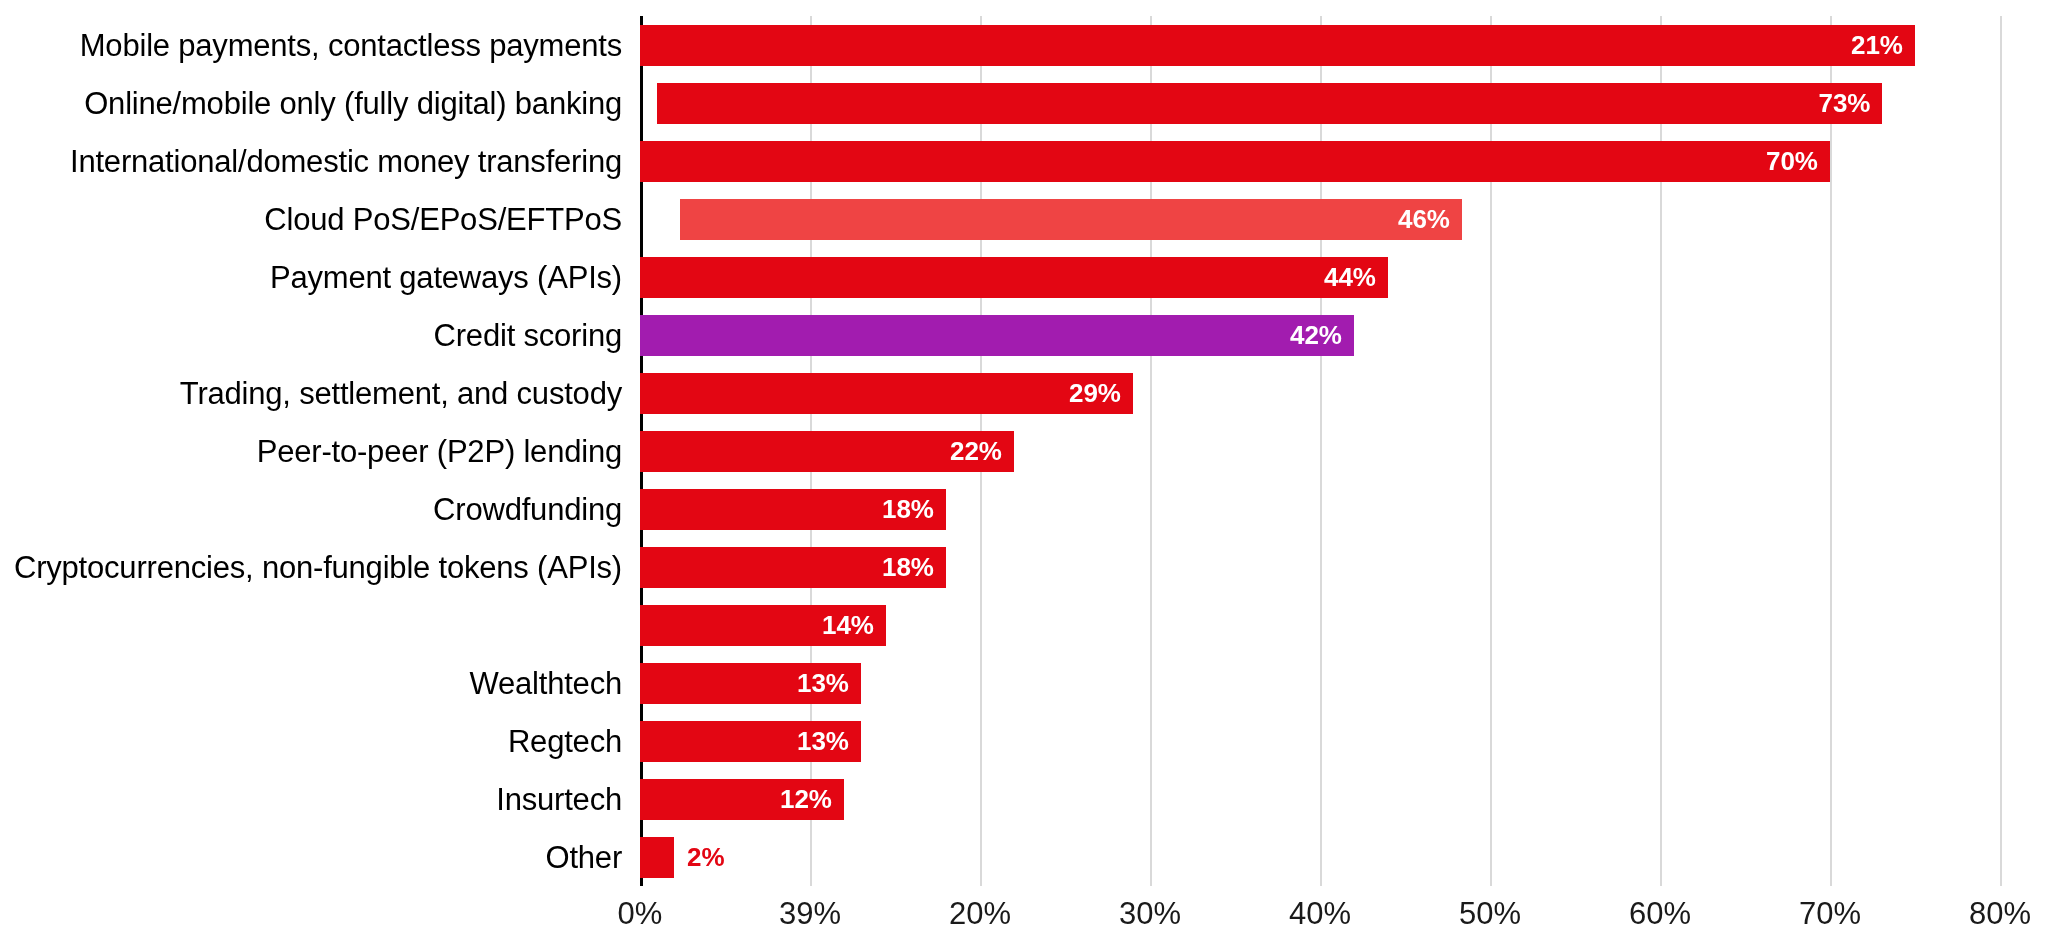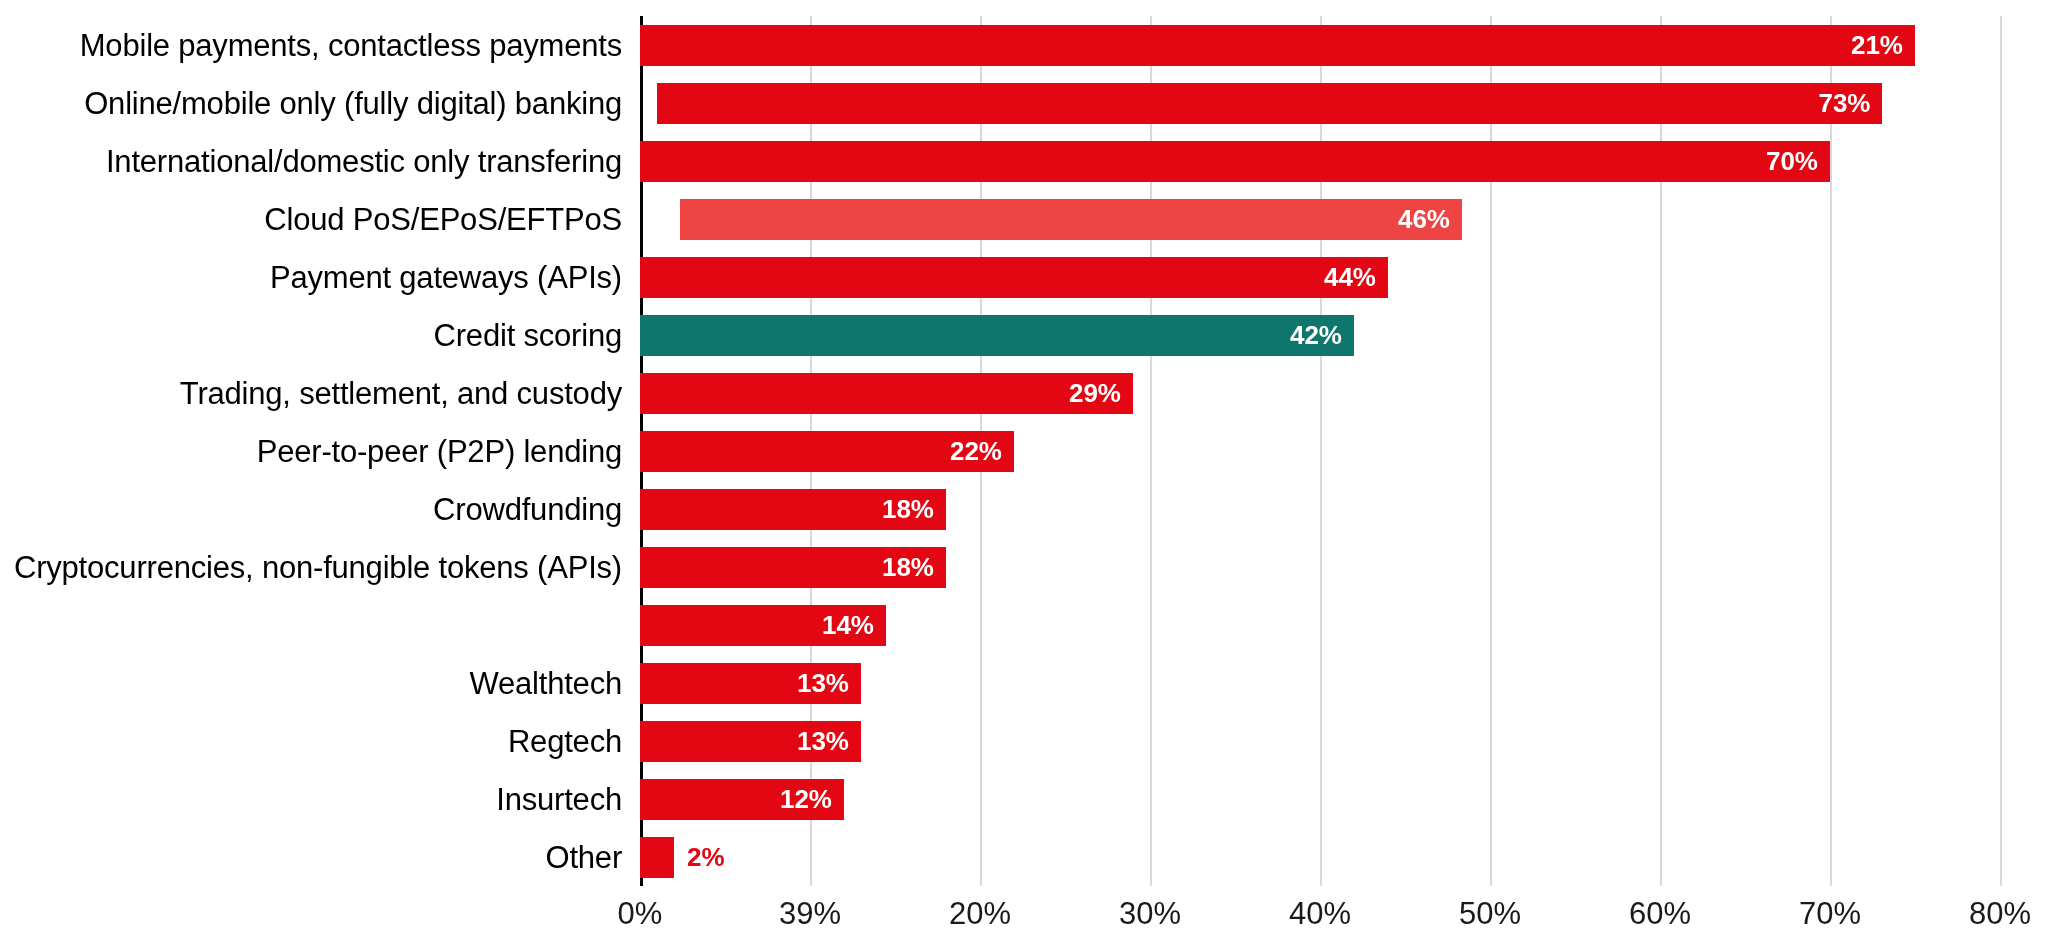--- a/index.html
+++ b/index.html
@@ -131,40 +131,40 @@
             <span class="bar-value">21%</span>
           </div>
         </div>
         <div class="row" style="top: 58px; height: 58px; padding-left: 17px;">
           <div class="row-label">Online/mobile only (fully digital) banking</div>
           <div class="bar" style="width: 91.25%; background: rgb(227, 6, 19);">
             <span class="bar-value">73%</span>
           </div>
         </div>
         <div class="row" style="top: 116px; height: 58px;">
-          <div class="row-label">International/domestic only transfering</div>
+          <div class="row-label">International/domestic money transfering</div>
           <div class="bar" style="width: 87.5%; background: rgb(227, 6, 19);">
             <span class="bar-value">70%</span>
           </div>
         </div>
         <div class="row" style="top: 174px; height: 58px;">
           <div class="row-label">Cloud PoS/EPoS/EFTPoS</div>
           <div class="bar" style="width: 57.5%; background: #ef4444; margin-left: 40px;">
             <span class="bar-value">46%</span>
           </div>
         </div>
         <div class="row" style="top: 232px; height: 58px;">
           <div class="row-label">Payment gateways (APIs)</div>
           <div class="bar" style="width: 55%; background: rgb(227, 6, 19);">
             <span class="bar-value">44%</span>
           </div>
         </div>
         <div class="row" style="top: 290px; height: 58px;">
           <div class="row-label">Credit scoring</div>
-          <div class="bar" style="width: 52.5%; background: #0f766e;">
+          <div class="bar" style="width: 52.5%; background: #a21caf;">
             <span class="bar-value">42%</span>
           </div>
         </div>
         <div class="row" style="top: 348px; height: 58px;">
           <div class="row-label">Trading, settlement, and custody</div>
           <div class="bar" style="width: 36.25%; background: rgb(227, 6, 19);">
             <span class="bar-value">29%</span>
           </div>
         </div>
         <div class="row" style="top: 406px; height: 58px;">

